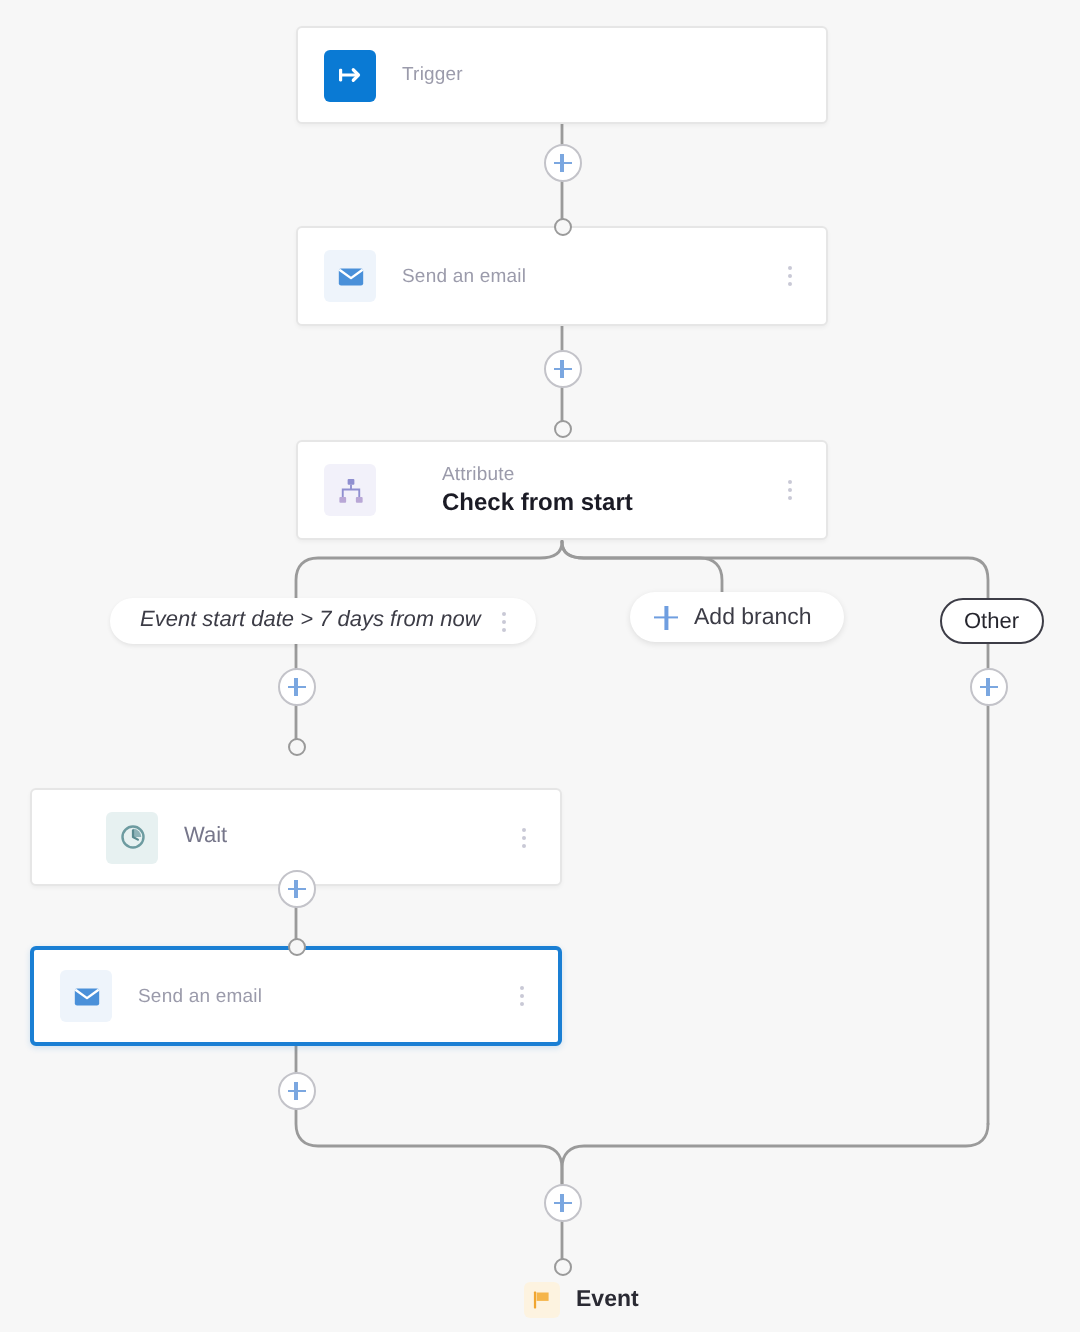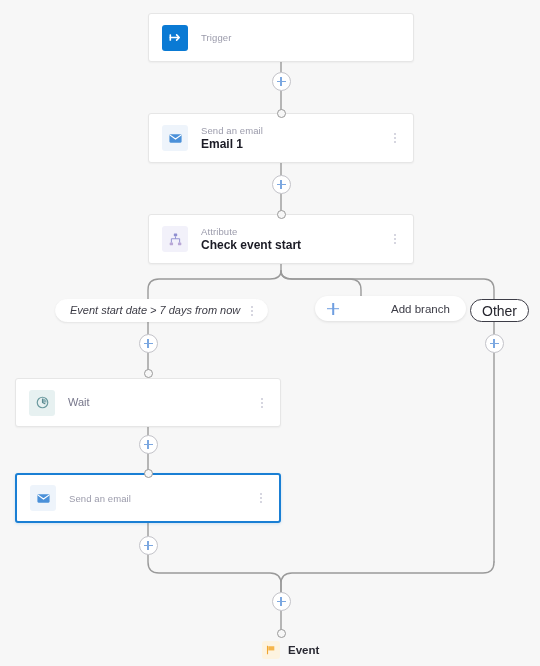--- a/index.html
+++ b/index.html
@@ -205,21 +205,21 @@
     border: 1.4px solid #3d3d47;
     border-radius: 12px;
     box-sizing: border-box;
     display: flex;
     align-items: center;
     justify-content: center;
     padding: 0 11px;
     white-space: nowrap;
   }
   .pill-other .lbl {
-    font-size: 14px;
+    font-size: 11px;
     color: #26262e;
   }
 
   
   .exit {
     position: absolute;
     display: flex;
     align-items: center;
   }
   .exit .label {
@@ -285,50 +285,49 @@
 
   <div class="node" style="left:148px; top:113px; width:266px; height:50px;">
     <div class="node-icon ic-email">
       <svg width="15" height="15" viewBox="0 0 16 16">
         <rect x="1.5" y="3.5" width="13" height="9" rx="1.2" fill="#4a90d9"></rect>
         <path d="M2.2 4.4 L8 8.6 L13.8 4.4" stroke="#ffffff" stroke-width="1.3" fill="none" stroke-linecap="round" stroke-linejoin="round"></path>
       </svg>
     </div>
     <div class="node-text">
       <div class="node-kind">Send an email</div>
-      <div class="node-title">Email 1</div>
     </div>
     <div class="kebab">
       <i></i>
       <i></i>
       <i></i>
     </div>
   </div>
 
-  <div class="node" style="left:148px; top:214px; width:266px; height:50px;">
+  <div class="node" style="left:148px; top:220px; width:266px; height:50px;gap:20px;">
     <div class="node-icon ic-attr">
       <svg width="15" height="15" viewBox="0 0 16 16">
         <rect x="6.2" y="1.6" width="3.6" height="3" rx="0.5" fill="#8f8fd0"></rect>
         <rect x="1.8" y="11.2" width="3.6" height="3" rx="0.5" fill="#b9a7d6"></rect>
         <rect x="10.6" y="11.2" width="3.6" height="3" rx="0.5" fill="#b9a7d6"></rect>
         <path d="M8 4.6 V7.2 M3.6 11.2 V7.2 H12.4 V11.2" stroke="#8f8fd0" stroke-width="1" fill="none"></path>
       </svg>
     </div>
     <div class="node-text">
       <div class="node-kind">Attribute</div>
-      <div class="node-title">Check event start</div>
+      <div class="node-title">Check from start</div>
     </div>
     <div class="kebab">
       <i></i>
       <i></i>
       <i></i>
     </div>
   </div>
 
-  <div class="node" style="left:15px; top:378px; width:266px; height:49px;">
+  <div class="node" style="left:15px; top:394px; width:266px; height:49px;padding-left:24px;">
     <div class="node-icon ic-wait">
       <svg width="15" height="15" viewBox="0 0 16 16">
         <circle cx="8" cy="8" r="5.6" fill="none" stroke="#6d9ba0" stroke-width="1.3"></circle>
         <path d="M8 8 L8 3.6 A4.4 4.4 0 0 1 12.4 8 Z" fill="#8fb3b8"></path>
         <path d="M8 8 L8 4.4 M8 8 L10.6 9.4" stroke="#5a8a90" stroke-width="1.2" fill="none" stroke-linecap="round"></path>
       </svg>
     </div>
     <div class="node-text">
       <div class="node-label-only">Wait</div>
     </div>
@@ -358,21 +357,21 @@
 
   <div class="pill" style="left:55px; top:299px;">
     <span class="pill-text">Event start date &gt; 7 days from now</span>
     <span class="kebab">
       <i></i>
       <i></i>
       <i></i>
     </span>
   </div>
 
-  <div class="pill-add" style="left:315px; top:296px;gap:44px;">
+  <div class="pill-add" style="left:315px; top:296px;">
     <span class="glyph"></span>
     <span class="lbl">Add branch</span>
   </div>
 
   <div class="pill-other" style="left:470px; top:299px;">
     <span class="lbl">Other</span>
   </div>
 
   <div class="plus" style="left:271.5px; top:72px;"></div>
   <div class="plus" style="left:271.5px; top:175px;"></div>

